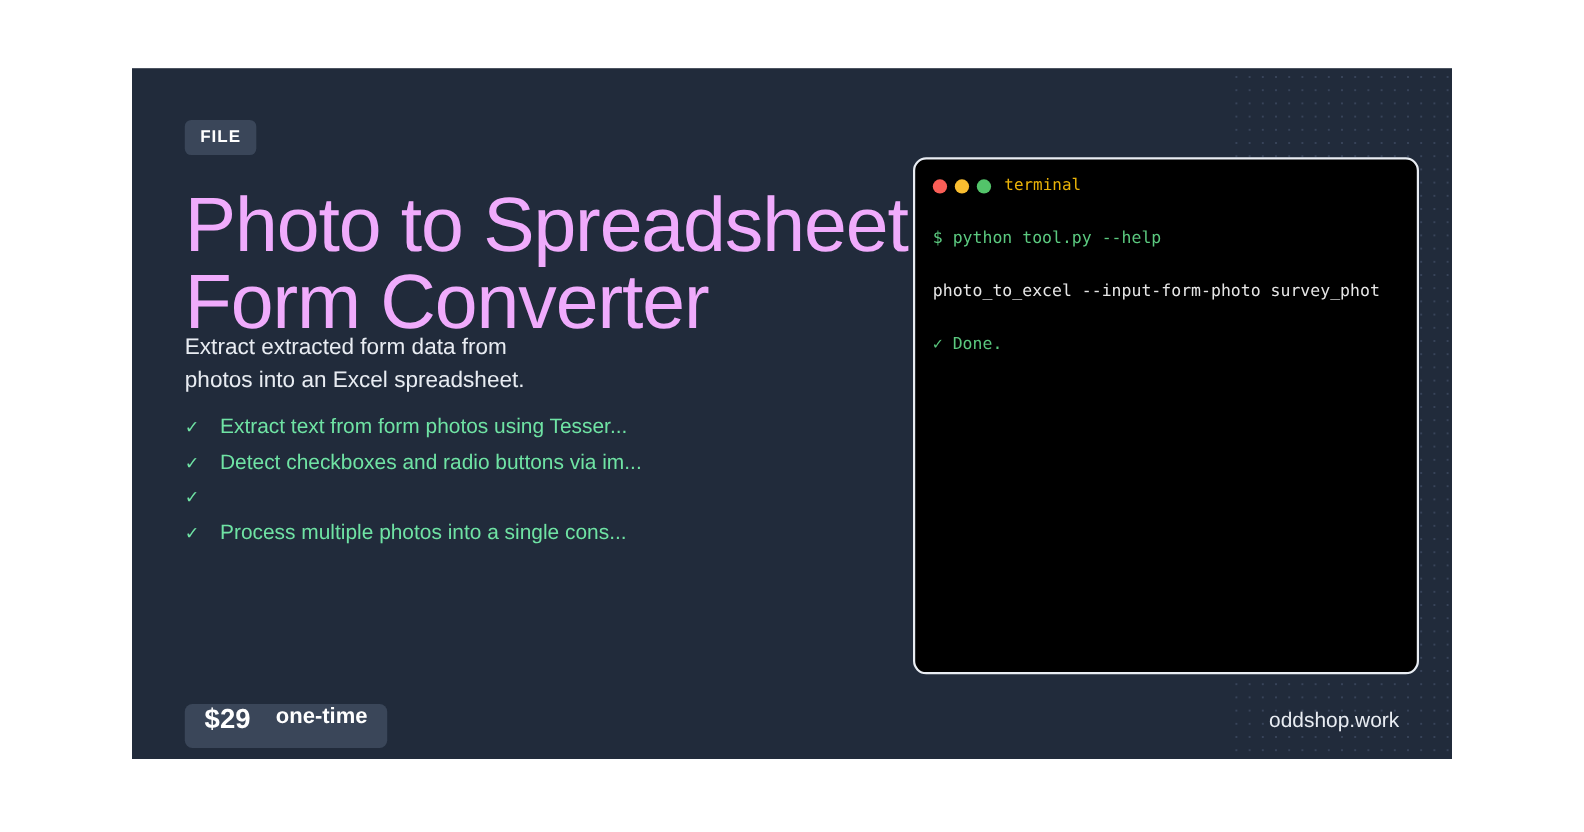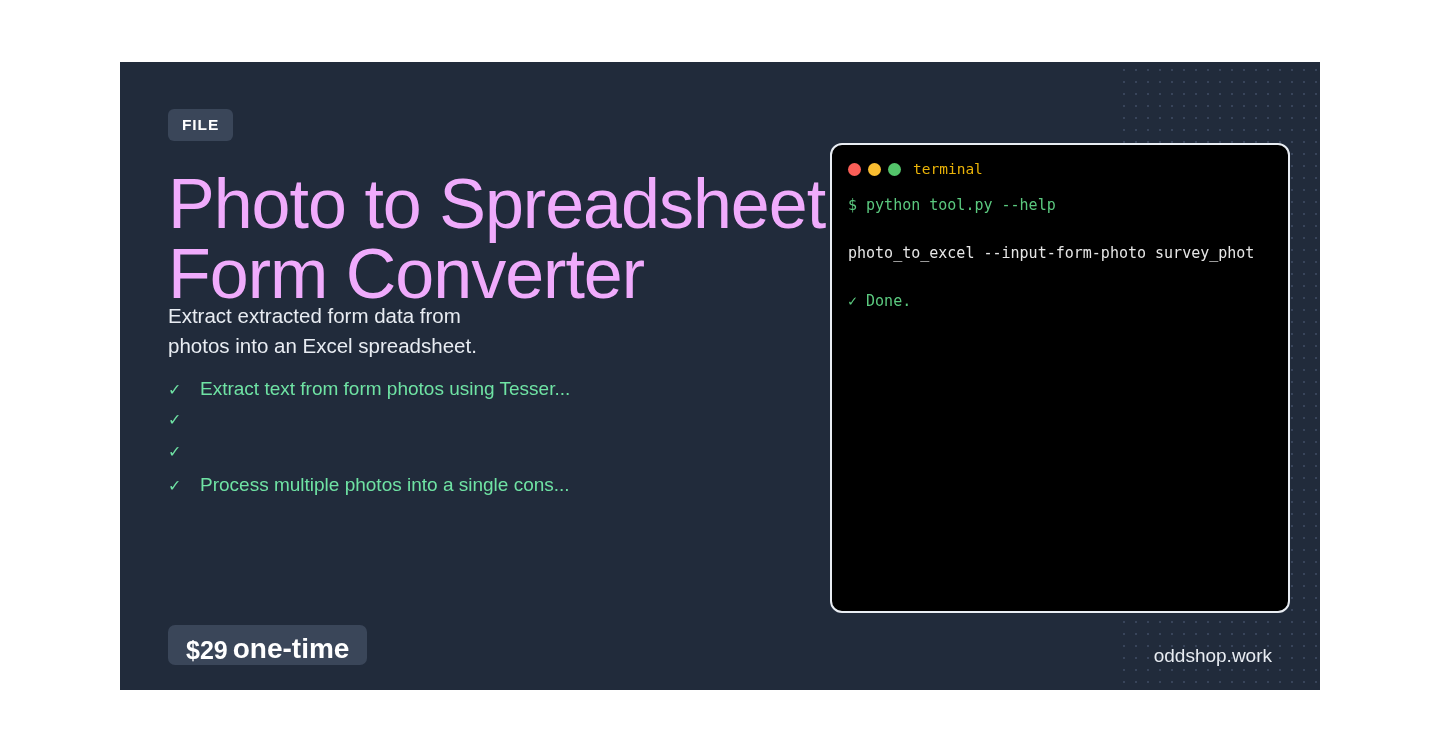--- a/index.html
+++ b/index.html
@@ -68,29 +68,29 @@
   .feature {
     display:flex; align-items:baseline;
     height:32px;
     color:#6fe3a4;
     font-size:19px;
   }
   .feature .tick { width:32px; flex:0 0 32px; font-size:16px; }
   .feature .ftext { white-space:nowrap; }
 
   .badge-price {
-    position:absolute; left:0; top:563px;
-    display:inline-flex; align-items:flex-end; gap:5px;
+    position:absolute; left:0; top:578px;
+    display:inline-flex; align-items:flex-start; gap:23px;
     height:40px; padding:0 18px;
     background:#3a4659;
     border-radius:7px;
     color:#ffffff;
     font-size:25px; font-weight:bold;
   }
-  .badge-price .period { font-size:28px; font-weight:bold; }
+  .badge-price .period { font-size:20px; font-weight:bold; }
 
   
   .terminal {
     position:absolute;
     left:710px; top:81px;
     width:460px; height:470px;
     background:#000000;
     border:2px solid #e9edf3;
     border-radius:12px;
     overflow:hidden;
@@ -101,21 +101,21 @@
   .dot.red { background:#fa5e57; }
   .dot.yellow { background:#f9bd30; }
   .dot.green { background:#53c46a; }
   .term-title {
     margin-left:5px;
     color:#eab308;
     font-family:"DejaVu Sans Mono", monospace;
     font-size:14.5px;
   }
   .term-body {
-    margin-top:19px;
+    margin-top:30px;
     font-family:"DejaVu Sans Mono", monospace;
     font-size:15px;
     line-height:1.0;
     white-space:nowrap;
   }
   .term-line { height:48px; }
   .term-line.cmd    { color:#5bc97f; }
   .term-line.out    { color:#e6e6e6; }
   .term-line.ok     { color:#5bc97f; }
 
@@ -146,20 +146,21 @@
       <div class="subtitle">Extract extracted form data from
 photos into an Excel spreadsheet.</div>
 
       <div class="features">
         <div class="feature">
           <span class="tick">✓</span>
           <span class="ftext">Extract text from form photos using Tesser...</span>
         </div>
         <div class="feature">
           <span class="tick">✓</span>
+          <span class="ftext">Detect checkboxes and radio buttons via im...</span>
         </div>
         <div class="feature">
           <span class="tick">✓</span>
         </div>
         <div class="feature">
           <span class="tick">✓</span>
           <span class="ftext">Process multiple photos into a single cons...</span>
         </div>
       </div>
 

